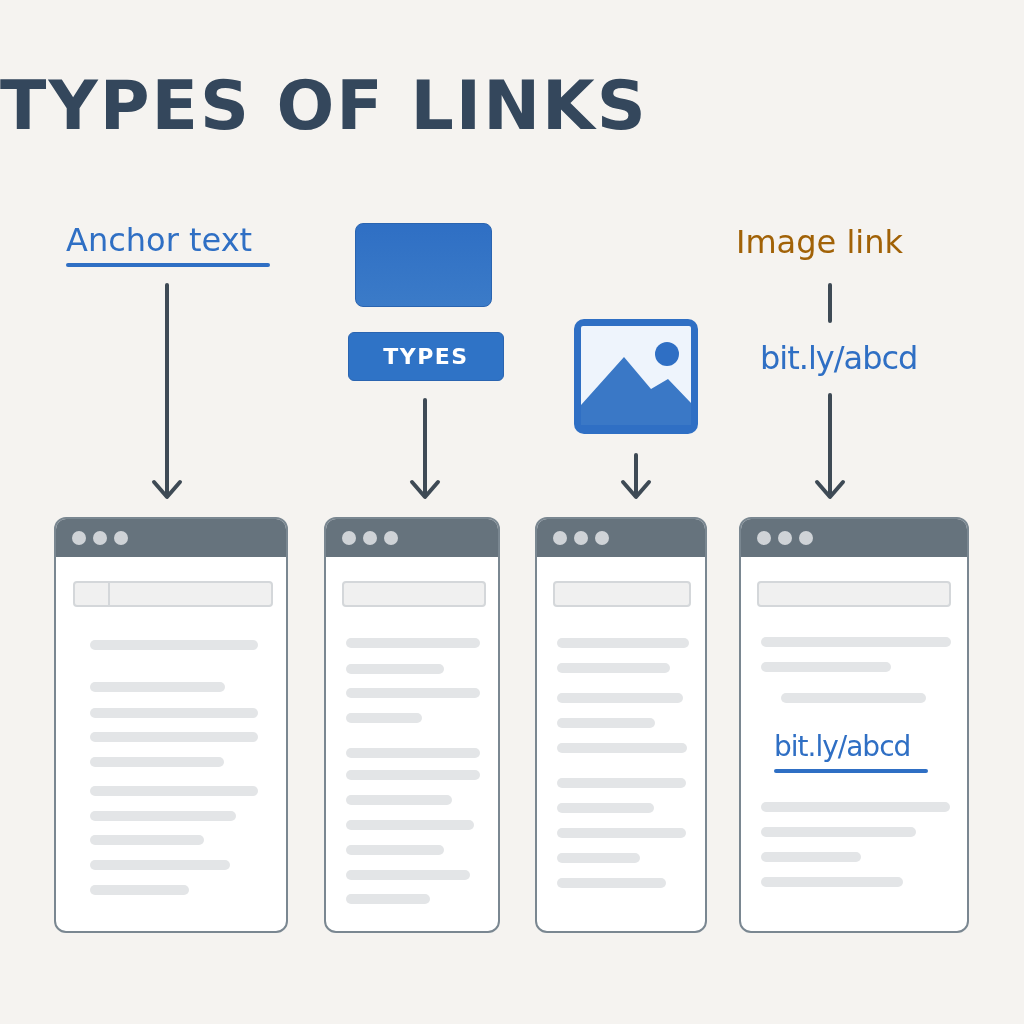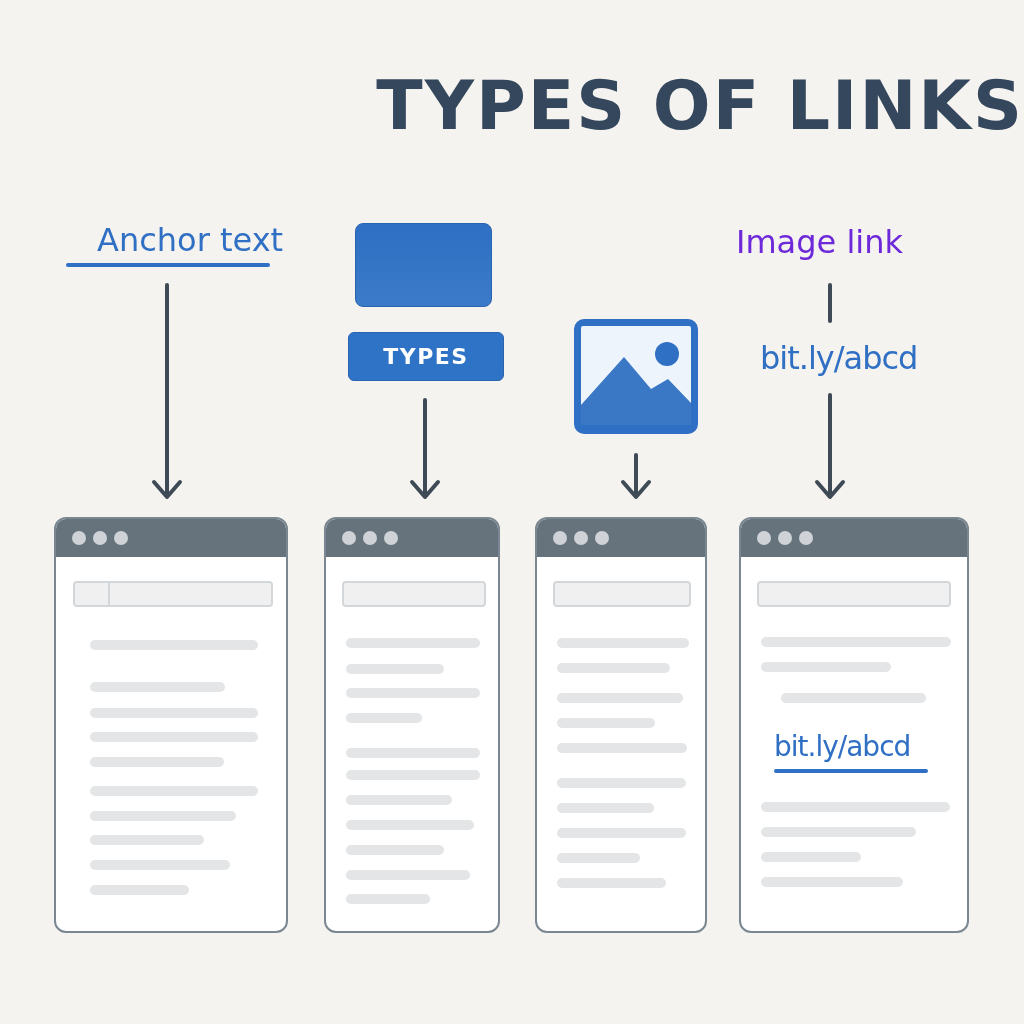--- a/index.html
+++ b/index.html
@@ -3,32 +3,31 @@
 <meta charset="utf-8">
 <style>
   html, body { margin:0; padding:0; }
   body {
     width:1024px; height:1024px; position:relative; overflow:hidden;
     background:#f5f3f0;
     font-family:"DejaVu Sans", sans-serif;
   }
   .abs { position:absolute; }
   .title {
-    left:0; width:1024px; top:66px; text-align:right;
+    left:0; width:1024px; top:66px; text-align:left;
     font-family:"DejaVu Sans", sans-serif; font-weight:bold;
     font-size:68px; letter-spacing:2px; color:#34475c; line-height:80px;
   }
   .anchor-text {
     left:66px; top:220px; font-size:32px; color:#2f6fc4; line-height:40px;
     font-family:"DejaVu Sans", sans-serif;
-    margin-left:31px;
   }
   .anchor-underline { left:66px; top:263px; width:204px; height:4px; border-radius:2px; background:#2f6fc4; }
   .image-link-label {
-    left:736px; top:222px; font-size:32px; color:#6d28d9; line-height:40px;
+    left:736px; top:222px; font-size:32px; color:#a16207; line-height:40px;
     font-family:"DejaVu Sans", sans-serif;
   }
   .bitly-top {
     left:760px; top:338px; font-size:32px; color:#2f6fc4; line-height:40px;
     font-family:"DejaVu Sans", sans-serif; letter-spacing:-1px;
   }
   .blue-rect {
     left:355px; top:223px; width:137px; height:84px; border-radius:8px;
     background:linear-gradient(#2f6fc4,#3b7bc8); border:1px solid #2a64b0; box-sizing:border-box;
   }

